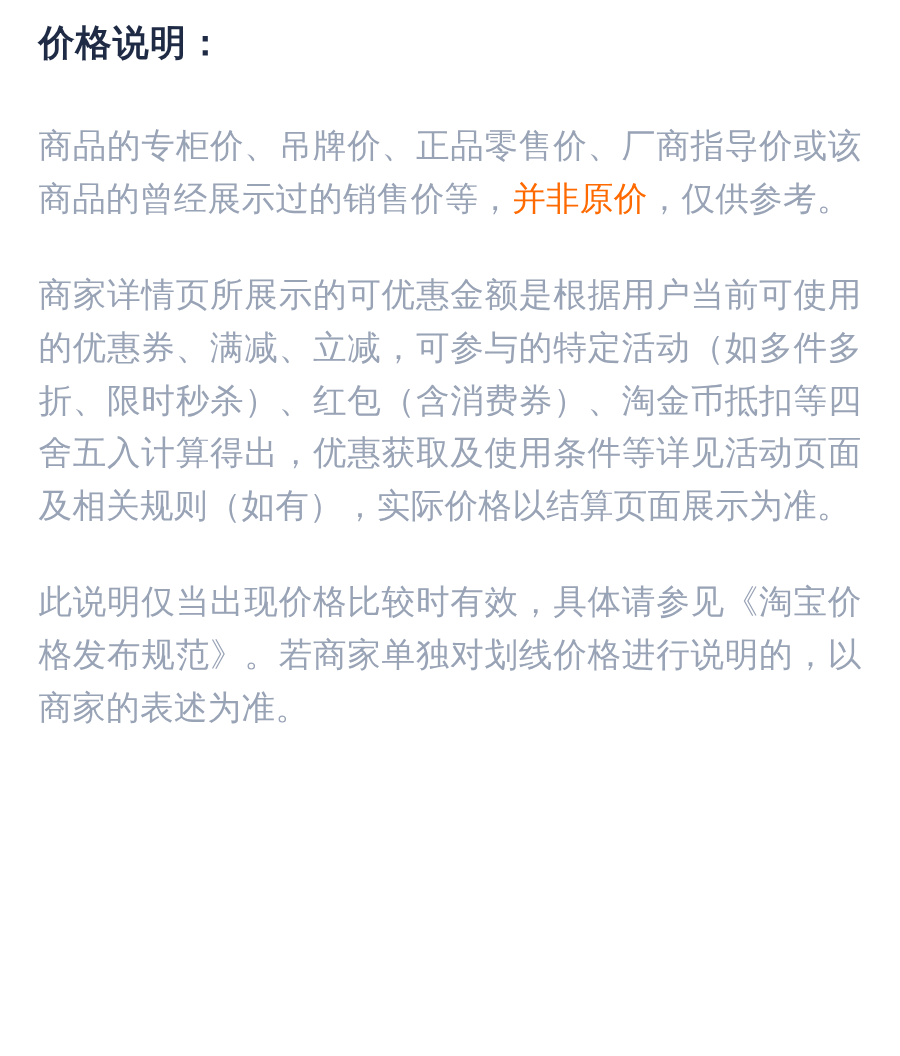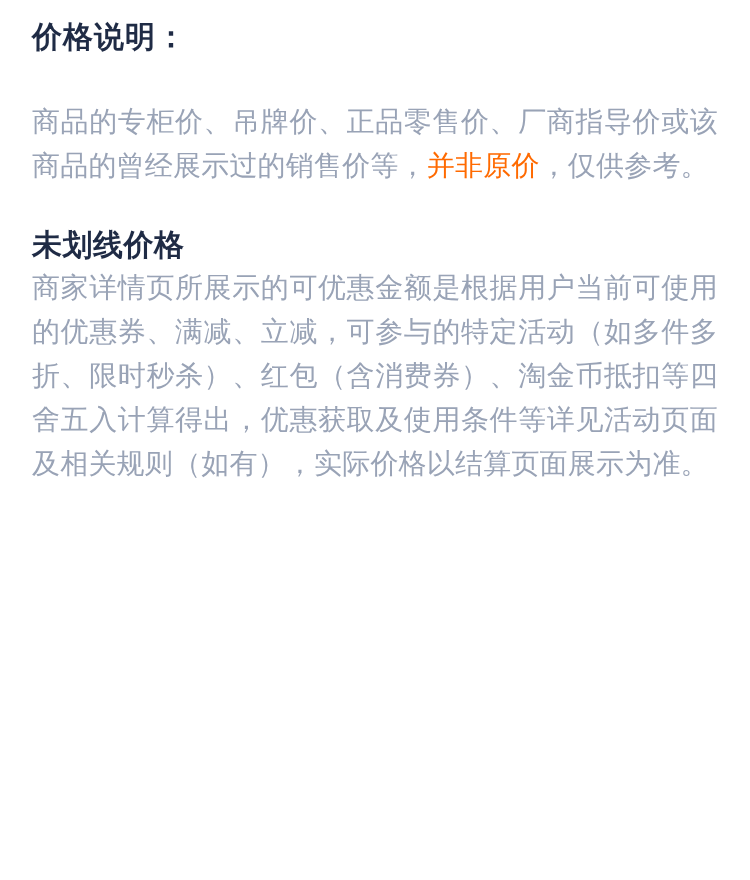--- a/index.html
+++ b/index.html
@@ -55,19 +55,21 @@
 </head>
 <body>
 
 <main class="page">
   <h1 class="page-title">价格说明：</h1>
   <div id="sections">
       <section>
         <p class="section-paragraph"><span class="txt">商品的专柜价、吊牌价、正品零售价、厂商指导价或该商品的曾经展示过的销售价等，</span><span class="hl">并非原价</span><span class="txt">，仅供参考。</span></p>
       </section>
       <section>
-        <h2 class="section-heading">未划线价格</h2>
       </section>
       <section>
         <p class="section-paragraph"><span class="txt">商家详情页所展示的可优惠金额是根据用户当前可使用的优惠券、满减、立减，可参与的特定活动（如多件多折、限时秒杀）、红包（含消费券）、淘金币抵扣等四舍五入计算得出，优惠获取及使用条件等详见活动页面及相关规则（如有），实际价格以结算页面展示为准。</span></p>
+      </section>
+      <section>
+        <p class="section-paragraph"><span class="txt">此说明仅当出现价格比较时有效，具体请参见《淘宝价格发布规范》。若商家单独对划线价格进行说明的，以商家的表述为准。</span></p>
       </section>
     </div>
 </main>
 
 </body></html>

